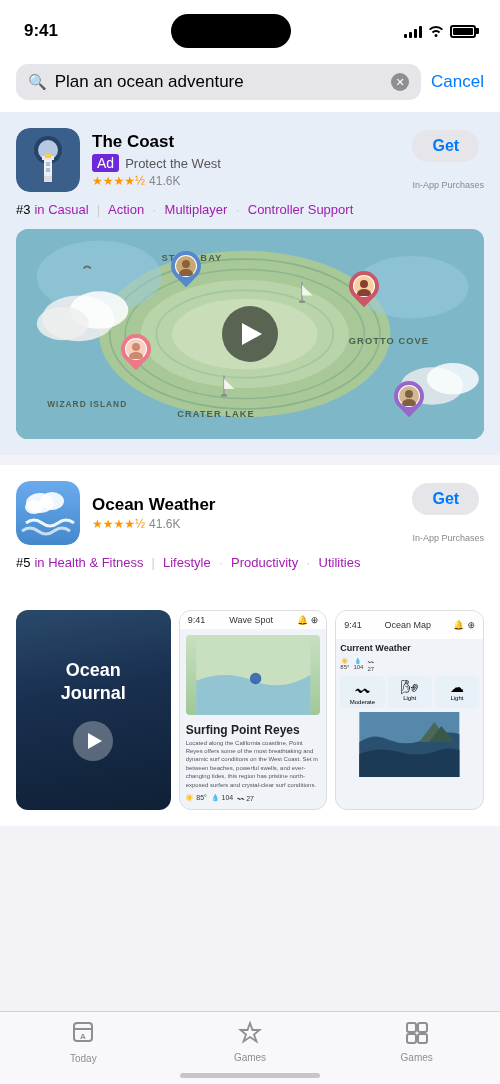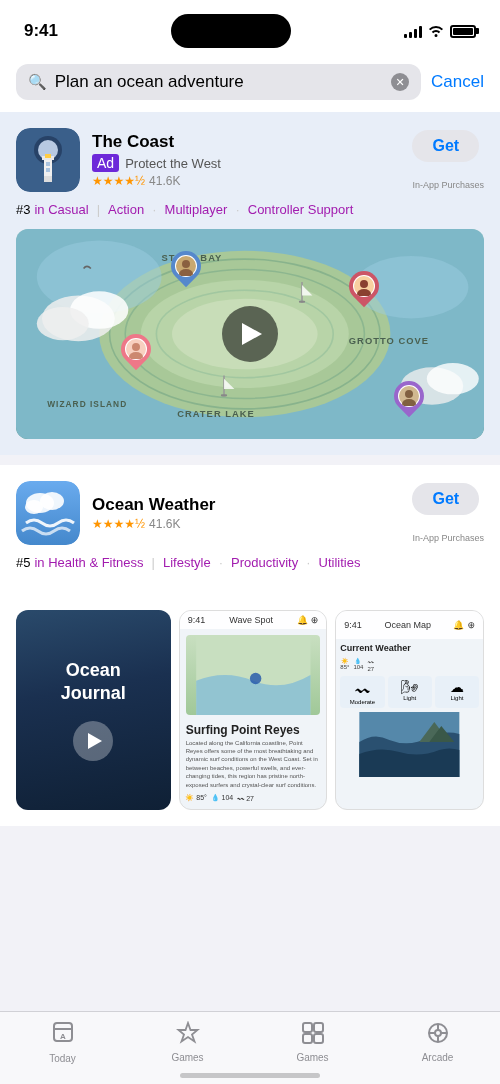--- a/index.html
+++ b/index.html
@@ -746,28 +746,15 @@
     <div>
       <svg width="24" height="24" viewBox="0 0 24 24">
           <rect x="2" y="2" width="9" height="9" rx="2" fill="none" stroke="#8e8e93" stroke-width="2"></rect>
           <rect x="13" y="2" width="9" height="9" rx="2" fill="none" stroke="#8e8e93" stroke-width="2"></rect>
           <rect x="2" y="13" width="9" height="9" rx="2" fill="none" stroke="#8e8e93" stroke-width="2"></rect>
           <rect x="13" y="13" width="9" height="9" rx="2" fill="none" stroke="#8e8e93" stroke-width="2"></rect>
         </svg>
     </div>
     <span class="tab-label">Games</span>
   </div>
-  <div class="tab-item">
-    <div>
-      <svg width="24" height="24" viewBox="0 0 24 24">
-          <circle cx="12" cy="12" r="9" fill="none" stroke="#8e8e93" stroke-width="2"></circle>
-          <circle cx="12" cy="12" r="3" fill="none" stroke="#8e8e93" stroke-width="2"></circle>
-          <line x1="12" y1="3" x2="12" y2="9" stroke="#8e8e93" stroke-width="2"></line>
-          <line x1="12" y1="15" x2="12" y2="21" stroke="#8e8e93" stroke-width="2"></line>
-          <line x1="3" y1="12" x2="9" y2="12" stroke="#8e8e93" stroke-width="2"></line>
-          <line x1="15" y1="12" x2="21" y2="12" stroke="#8e8e93" stroke-width="2"></line>
-        </svg>
-    </div>
-    <span class="tab-label">Arcade</span>
-  </div>
 </div>
 
 <div class="home-indicator"></div>
 
 </body></html>

